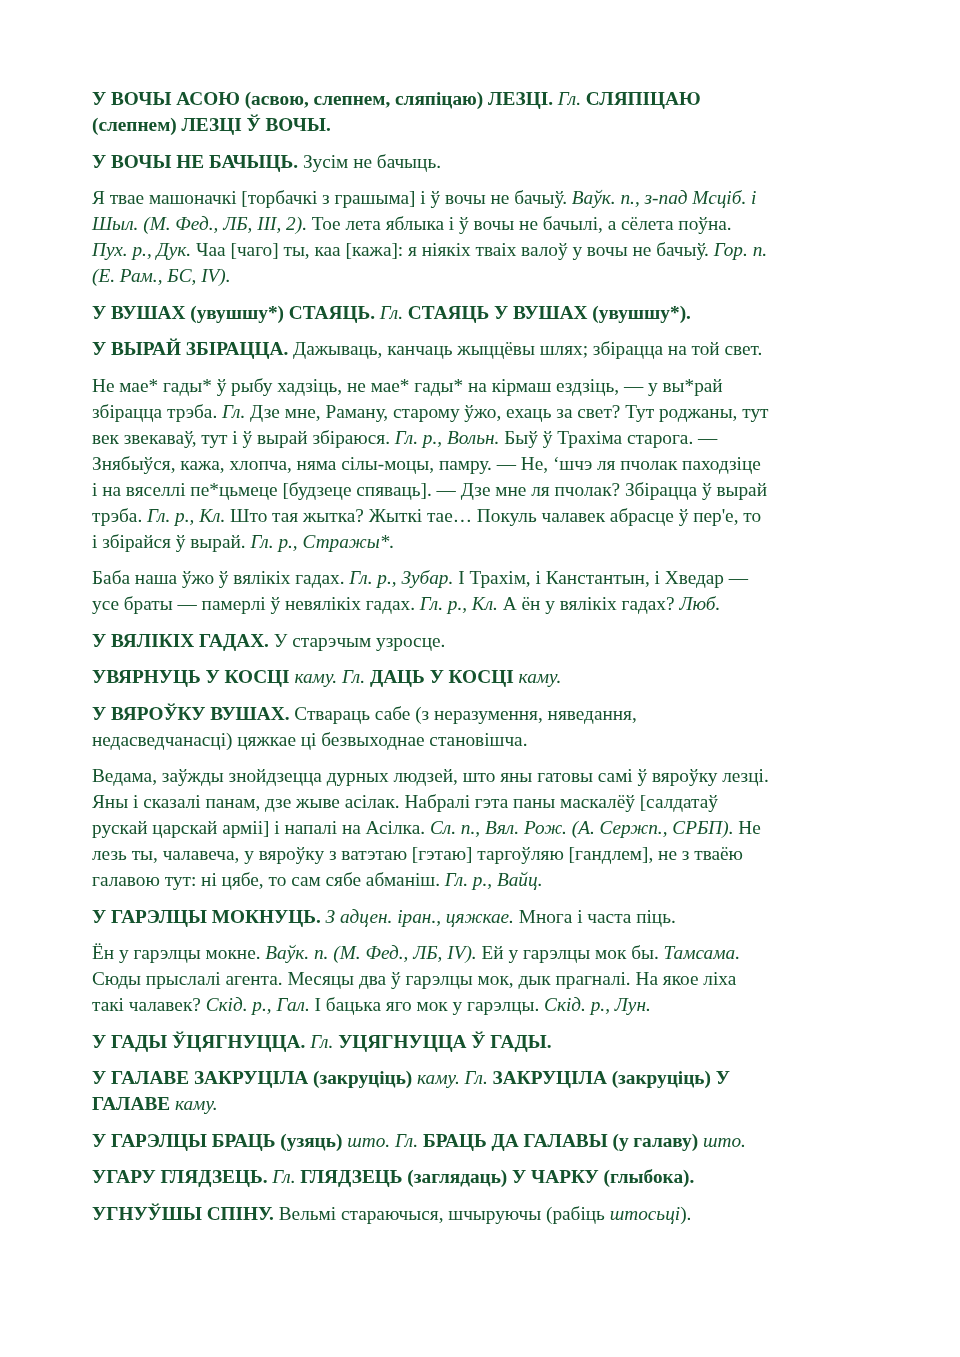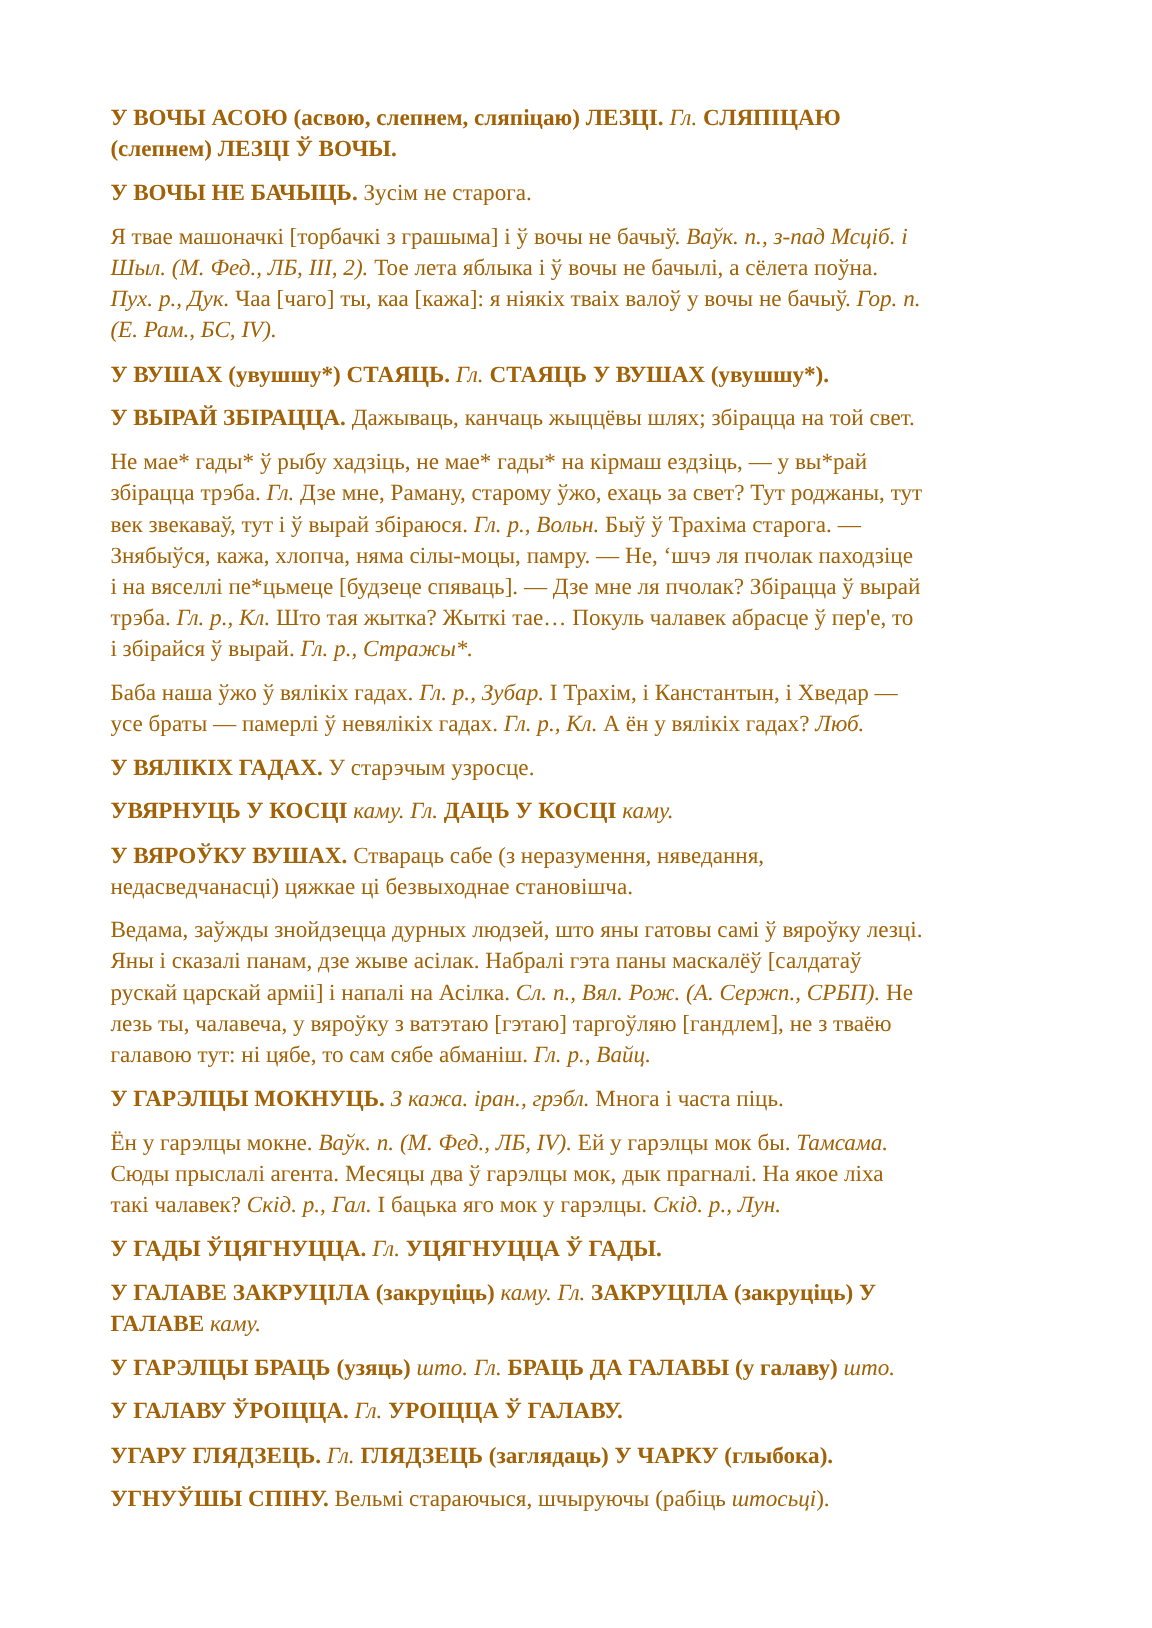--- a/index.html
+++ b/index.html
@@ -6,21 +6,21 @@
       margin: 0;
       padding: 0;
       background: #ffffff;
     }
     .page {
       position: relative;
       width: 860px;
       height: 1357px;
       box-sizing: border-box;
       background: #ffffff;
-      color: #a16207;
+      color: #14532d;
       padding: 86px 90px 0 92px;
       overflow: hidden;
       font-family: "Liberation Serif", "DejaVu Serif", serif;
     }
     .para {
       margin: 0 0 10.5px 0;
       font-size: 19.3px;
       line-height: 26px;
       text-align: left;
       word-spacing: normal;
@@ -28,32 +28,31 @@
     .run-n { font-weight: normal; font-style: normal; }
     .run-b { font-weight: bold;   font-style: normal; }
     .run-i { font-weight: normal; font-style: italic; }
   </style>
 </head>
 <body>
 
 <div class="page">
   <div>
       <p class="para"><span class="run-b">У ВОЧЫ АСОЮ (асвою, слепнем, сляпіцаю) ЛЕЗЦІ. </span><span class="run-i">Гл. </span><span class="run-b">СЛЯПІЦАЮ (слепнем) ЛЕЗЦІ Ў ВОЧЫ.</span></p>
-      <p class="para"><span class="run-b">У ВОЧЫ НЕ БАЧЫЦЬ. </span><span class="run-n">Зусім не старога.</span></p>
+      <p class="para"><span class="run-b">У ВОЧЫ НЕ БАЧЫЦЬ. </span><span class="run-n">Зусім не бачыць.</span></p>
       <p class="para"><span class="run-n">Я твае машоначкі [торбачкі з грашыма] і ў вочы не бачыў. </span><span class="run-i">Ваўк. п., з-пад Мсціб. і Шыл. (М. Фед., ЛБ, III, 2). </span><span class="run-n">Тое лета яблыка і ў вочы не бачылі, а сёлета поўна. </span><span class="run-i">Пух. р., Дук. </span><span class="run-n">Чаа [чаго] ты, каа [кажа]: я ніякіх тваіх валоў у вочы не бачыў. </span><span class="run-i">Гор. п. (Е. Рам., БС, IV).</span></p>
       <p class="para"><span class="run-b">У ВУШАХ (увушшу*) СТАЯЦЬ. </span><span class="run-i">Гл. </span><span class="run-b">СТАЯЦЬ У ВУШАХ (увушшу*).</span></p>
       <p class="para"><span class="run-b">У ВЫРАЙ ЗБІРАЦЦА. </span><span class="run-n">Дажываць, канчаць жыццёвы шлях; збірацца на той свет.</span></p>
       <p class="para"><span class="run-n">Не мае* гады* ў рыбу хадзіць, не мае* гады* на кірмаш ездзіць, — у вы*рай збірацца трэба. </span><span class="run-i">Гл. </span><span class="run-n">Дзе мне, Раману, старому ўжо, ехаць за свет? Тут роджаны, тут век звекаваў, тут і ў вырай збіраюся. </span><span class="run-i">Гл. р., Вольн. </span><span class="run-n">Быў ў Трахіма старога. — Знябыўся, кажа, хлопча, няма сілы-моцы, памру. — Не, ‘шчэ ля пчолак паходзіце і на вяселлі пе*цьмеце [будзеце спяваць]. — Дзе мне ля пчолак? Збірацца ў вырай трэба. </span><span class="run-i">Гл. р., Кл. </span><span class="run-n">Што тая жытка? Жыткі тае… Покуль чалавек абрасце ў пер'е, то і збірайся ў вырай. </span><span class="run-i">Гл. р., Стражы*.</span></p>
       <p class="para"><span class="run-n">Баба наша ўжо ў вялікіх гадах. </span><span class="run-i">Гл. р., Зубар. </span><span class="run-n">І Трахім, і Канстантын, і Хведар — усе браты — памерлі ў невялікіх гадах. </span><span class="run-i">Гл. р., Кл. </span><span class="run-n">А ён у вялікіх гадах? </span><span class="run-i">Люб.</span></p>
       <p class="para"><span class="run-b">У ВЯЛІКІХ ГАДАХ. </span><span class="run-n">У старэчым узросце.</span></p>
       <p class="para"><span class="run-b">УВЯРНУЦЬ У КОСЦІ </span><span class="run-i">каму. Гл. </span><span class="run-b">ДАЦЬ У КОСЦІ </span><span class="run-i">каму.</span></p>
       <p class="para"><span class="run-b">У ВЯРОЎКУ ВУШАХ. </span><span class="run-n">Ствараць сабе (з неразумення, няведання, недасведчанасці) цяжкае ці безвыходнае становішча.</span></p>
       <p class="para"><span class="run-n">Ведама, заўжды знойдзецца дурных людзей, што яны гатовы самі ў вяроўку лезці. Яны і сказалі панам, дзе жыве асілак. Набралі гэта паны маскалёў [салдатаў рускай царскай арміі] і напалі на Асілка. </span><span class="run-i">Сл. п., Вял. Рож. (А. Сержп., СРБП). </span><span class="run-n">Не лезь ты, чалавеча, у вяроўку з ватэтаю [гэтаю] таргоўляю [гандлем], не з тваёю галавою тут: ні цябе, то сам сябе абманіш. </span><span class="run-i">Гл. р., Вайц.</span></p>
-      <p class="para"><span class="run-b">У ГАРЭЛЦЫ МОКНУЦЬ. </span><span class="run-i">З кажа. іран., грэбл. </span><span class="run-n">Многа і часта піць.</span></p>
+      <p class="para"><span class="run-b">У ГАРЭЛЦЫ МОКНУЦЬ. </span><span class="run-i">З адцен. іран., цяжкае. </span><span class="run-n">Многа і часта піць.</span></p>
       <p class="para"><span class="run-n">Ён у гарэлцы мокне. </span><span class="run-i">Ваўк. п. (М. Фед., ЛБ, IV). </span><span class="run-n">Ей у гарэлцы мок бы. </span><span class="run-i">Тамсама. </span><span class="run-n">Сюды прыслалі агента. Месяцы два ў гарэлцы мок, дык прагналі. На якое ліха такі чалавек? </span><span class="run-i">Скід. р., Гал. </span><span class="run-n">І бацька яго мок у гарэлцы. </span><span class="run-i">Скід. р., Лун.</span></p>
       <p class="para"><span class="run-b">У ГАДЫ ЎЦЯГНУЦЦА. </span><span class="run-i">Гл. </span><span class="run-b">УЦЯГНУЦЦА Ў ГАДЫ.</span></p>
       <p class="para"><span class="run-b">У ГАЛАВЕ ЗАКРУЦІЛА (закруціць) </span><span class="run-i">каму. Гл. </span><span class="run-b">ЗАКРУЦІЛА (закруціць) У ГАЛАВЕ </span><span class="run-i">каму.</span></p>
       <p class="para"><span class="run-b">У ГАРЭЛЦЫ БРАЦЬ (узяць) </span><span class="run-i">што. Гл. </span><span class="run-b">БРАЦЬ ДА ГАЛАВЫ (у галаву) </span><span class="run-i">што.</span></p>
-      <p class="para"><span class="run-b">У ГАЛАВУ ЎРОІЦЦА. </span><span class="run-i">Гл. </span><span class="run-b">УРОІЦЦА Ў ГАЛАВУ.</span></p>
       <p class="para"><span class="run-b">УГАРУ ГЛЯДЗЕЦЬ. </span><span class="run-i">Гл. </span><span class="run-b">ГЛЯДЗЕЦЬ (заглядаць) У ЧАРКУ (глыбока).</span></p>
       <p class="para"><span class="run-b">УГНУЎШЫ СПІНУ. </span><span class="run-n">Вельмі стараючыся, шчыруючы (рабіць </span><span class="run-i">штосьці</span><span class="run-n">).</span></p>
     </div>
 </div>
 
 </body></html>

